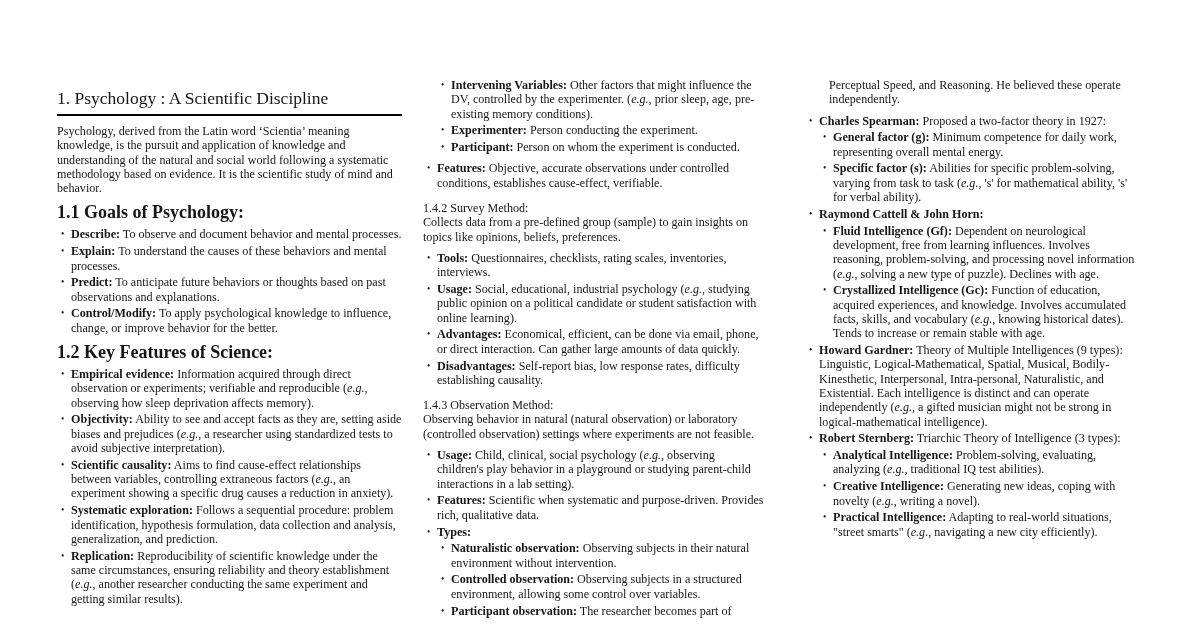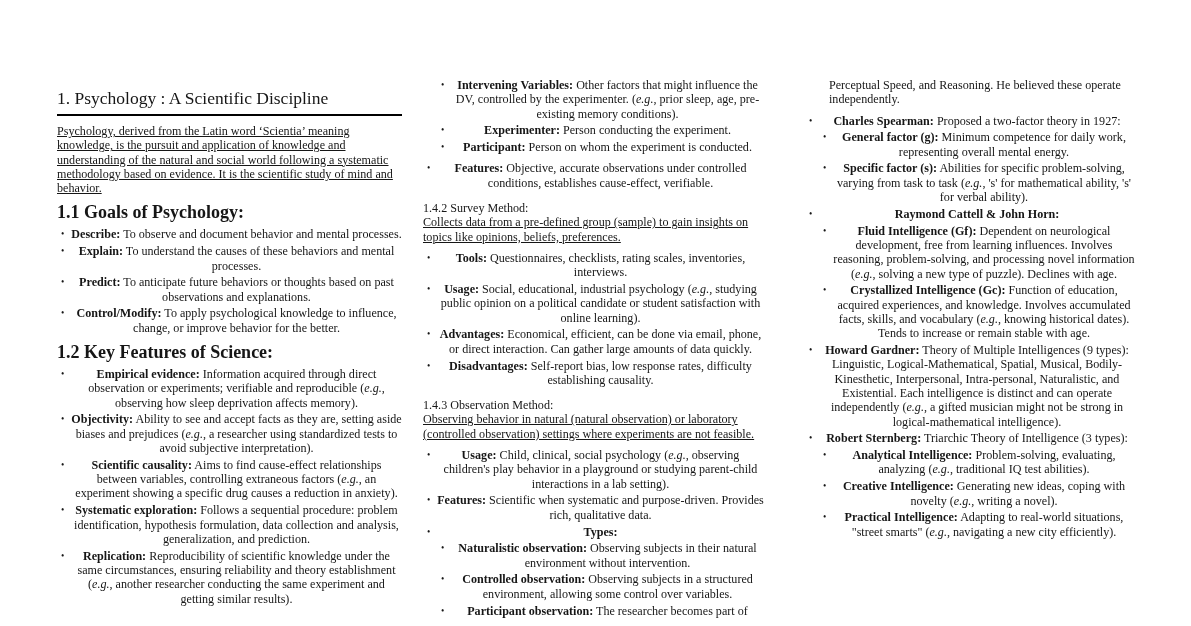--- a/index.html
+++ b/index.html
@@ -12,23 +12,23 @@
   .column{position:absolute;top:78px;bottom:0;overflow:hidden;}
   .col1{left:57px;width:345px;}
   .col2{left:423px;width:341px;}
   .col3{left:791px;width:344px;}
   .h1{
     font-size:17.5px;line-height:22px;font-weight:normal;
     margin:9px 0 8px 0;padding-bottom:5px;border-bottom:2px solid #000;
   }
   .h2{font-size:18px;line-height:16px;font-weight:bold;margin:9px 0 5px 0;}
   .h3{margin:11px 0 0 0;}
-  .p{margin:0;text-decoration:underline;}
+  .p{margin:0;}
   .p-cont{margin:0 0 0 0;padding-left:38px;}
-  ul.bullets{list-style:none;margin:7px 0 0 0;text-align:center;}
+  ul.bullets{list-style:none;margin:7px 0 0 0;}
   .column > ul.bullets:first-child{margin-top:0;}
   ul.bullets.nested{margin:2.5px 0 0 0;padding-left:4px;}
   ul.bullets li{position:relative;padding-left:10px;margin-top:2.5px;}
   ul.bullets > li:first-child{margin-top:0;}
   ul.bullets li::before{
     content:"\2022";position:absolute;left:0;top:0;
     font-size:9.5px;line-height:inherit;
   }
   b{font-weight:bold;}
   i{font-style:italic;}

